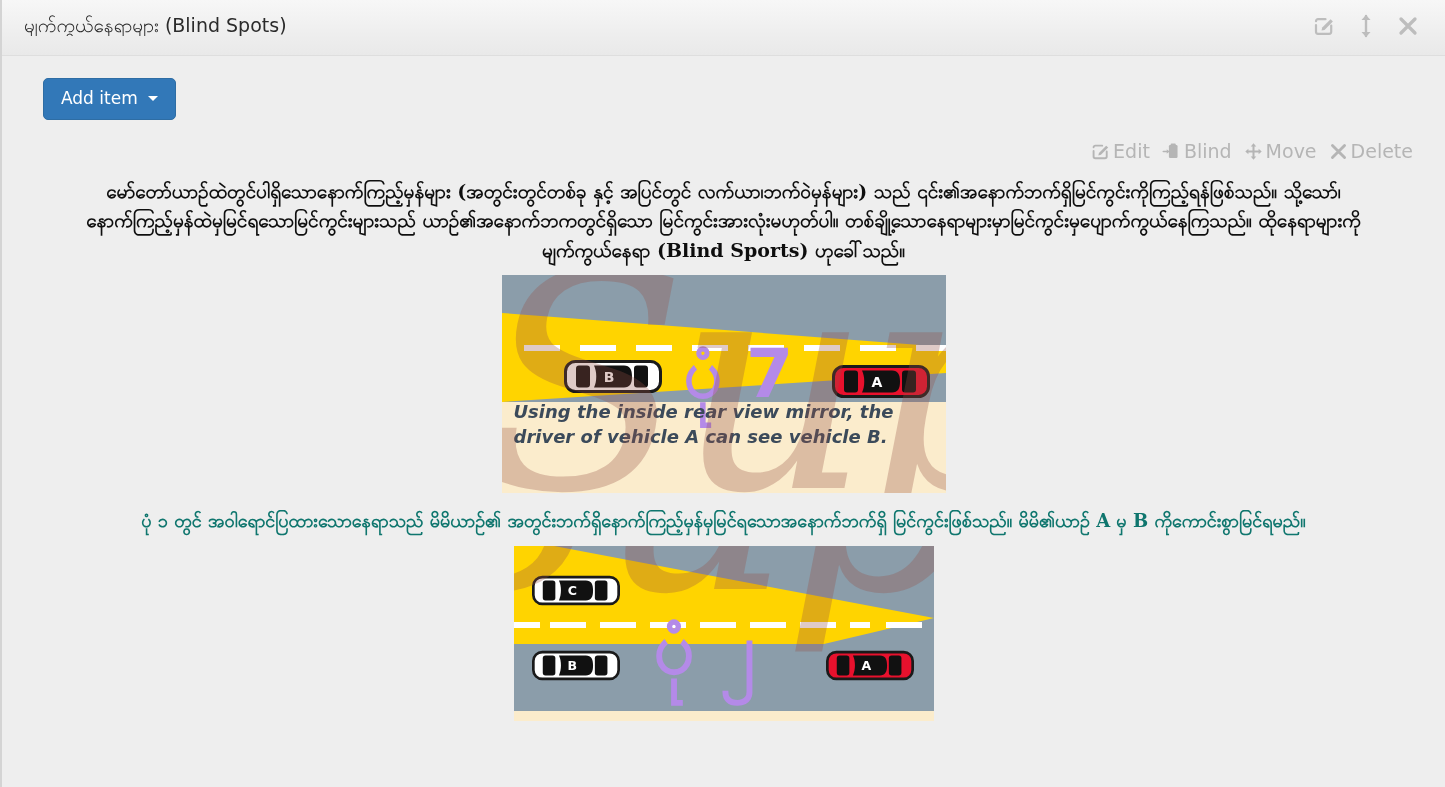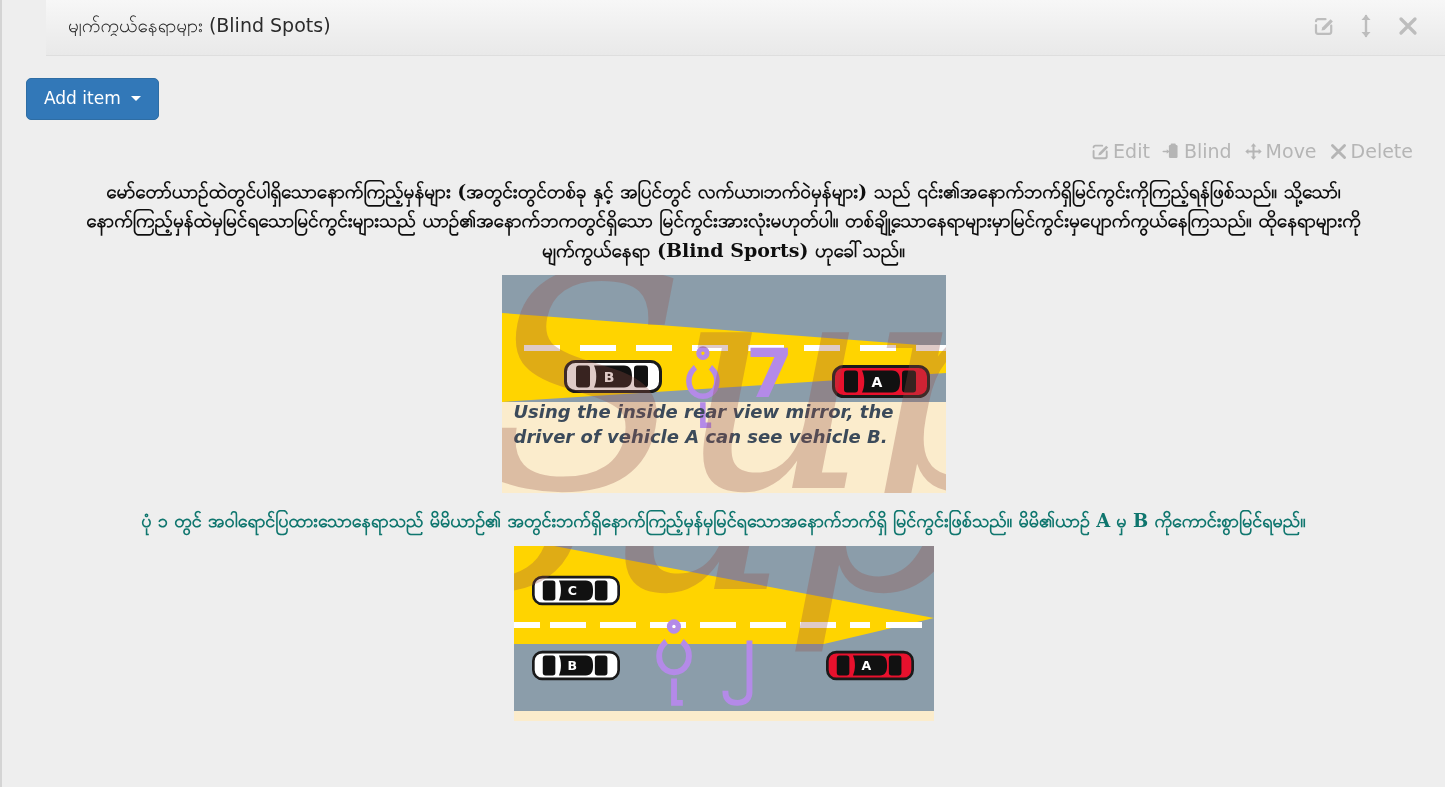--- a/index.html
+++ b/index.html
@@ -21,21 +21,20 @@
 
   
   .titlebar {
     position: relative;
     height: 56px;
     background: linear-gradient(to bottom, #f7f7f7 0%, #efefef 55%, #e9e9e9 100%);
     border-bottom: 1px solid #dedede;
     display: flex;
     align-items: center;
     padding: 0 16px 4px 22px;
-    margin-left: 44px;
   }
   .titlebar-title {
     font-size: 19px;
     color: #2b2b2b;
     font-family: "DejaVu Sans", "Liberation Sans", sans-serif;
     line-height: 1.15;
     flex: 1 1 auto;
     white-space: nowrap;
     overflow: hidden;
   }
@@ -56,21 +55,21 @@
 
   
   .body-area {
     position: relative;
     padding: 0;
     height: calc(787px - 56px);
     overflow: hidden;
   }
 
   .addbar {
-    padding: 22px 0 0 24px;
+    padding: 22px 0 0 41px;
   }
   .btn-add {
     display: inline-flex;
     align-items: center;
     gap: 8px;
     background: #3278b8;
     color: #ffffff;
     border: 1px solid #2e6da4;
     border-radius: 5px;
     padding: 11px 17px 12px 17px;

